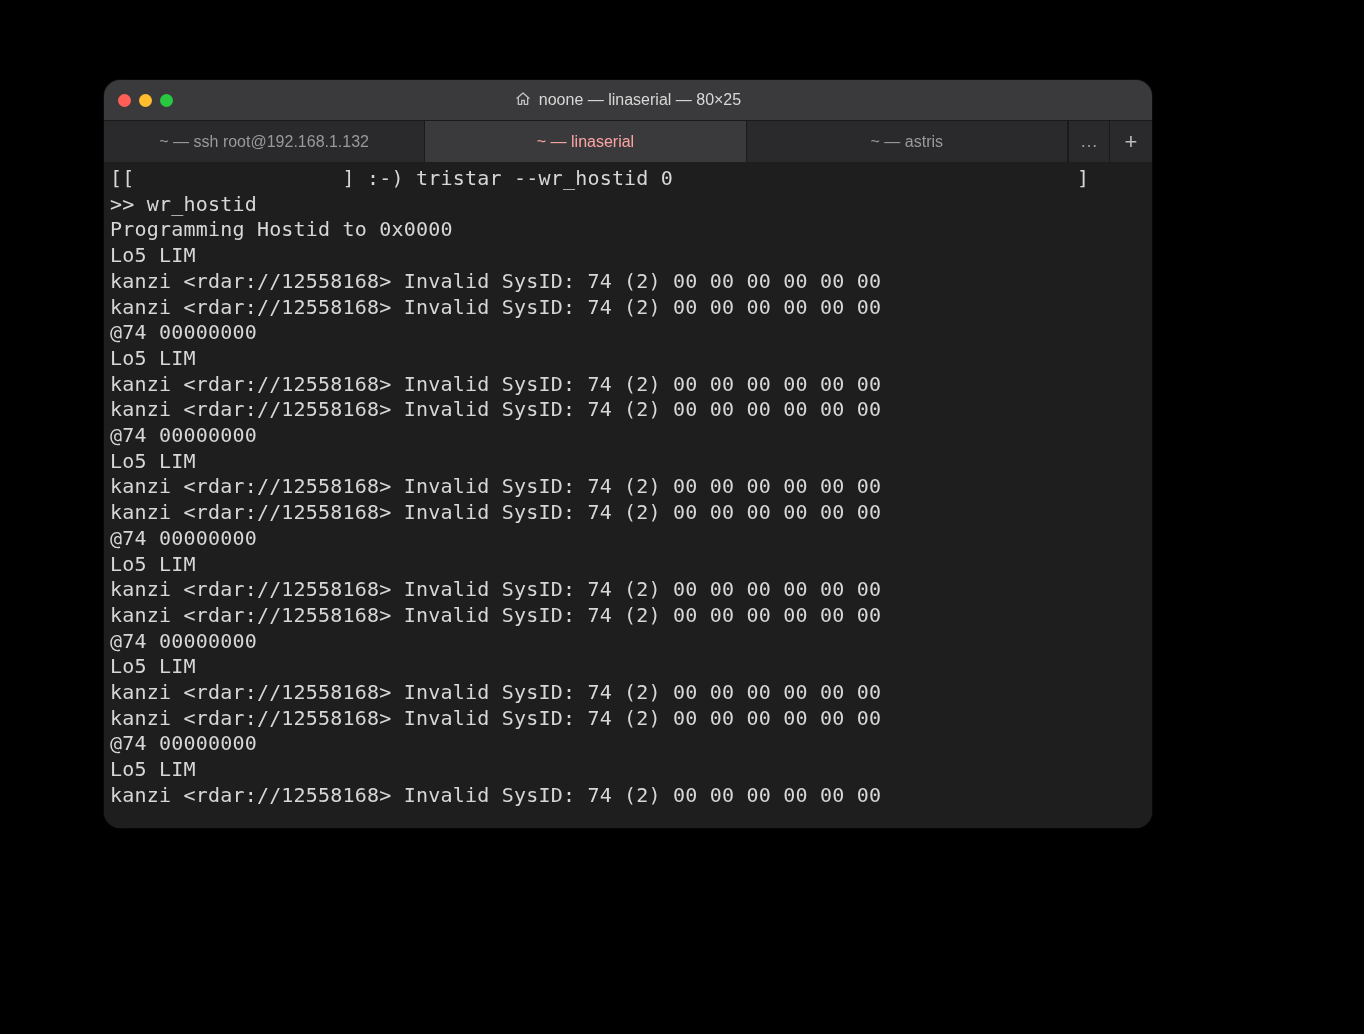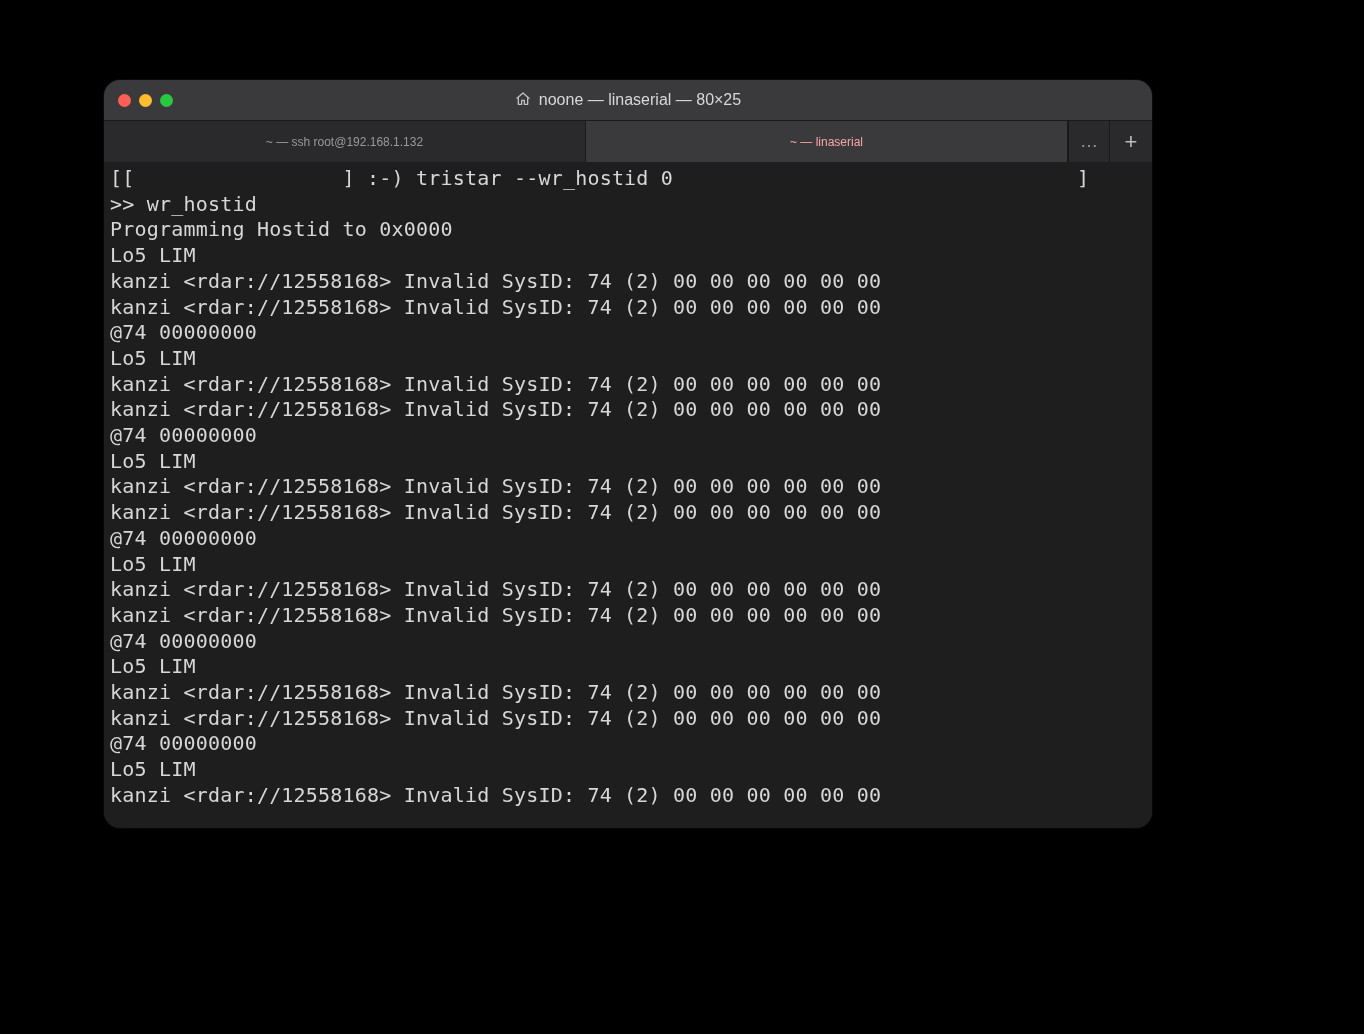--- a/index.html
+++ b/index.html
@@ -71,21 +71,21 @@
     align-items: stretch;
     flex-shrink: 0;
     border-top: 1px solid #1a1a1a;
   }
   .tab {
     flex: 1;
     display: flex;
     align-items: center;
     justify-content: center;
     color: #9a9a9d;
-    font-size: 12px;
+    font-size: 16px;
     border-right: 1px solid #1a1a1a;
     background: #2a2a2c;
     position: relative;
   }
   .tab.active {
     background: #3a3a3c;
     color: #fca5a5;
   }
   .tab:last-of-type { border-right: none; }
   .tab-overflow {
@@ -145,20 +145,23 @@
     </div>
   </div>
 
   <div class="tabbar">
     <div class="tab">
       <span>~ — ssh root@192.168.1.132</span>
     </div>
     <div class="tab active">
       <span>~ — linaserial</span>
     </div>
+    <div class="tab">
+      <span>~ — astris</span>
+    </div>
     <div class="tab-overflow">
       <span>…</span>
     </div>
     <div class="tab-add">
       <span>+</span>
     </div>
   </div>
 
   <div class="terminal" id="terminal-body">[[                 ] :-) tristar --wr_hostid 0                                 ]
 &gt;&gt; wr_hostid

